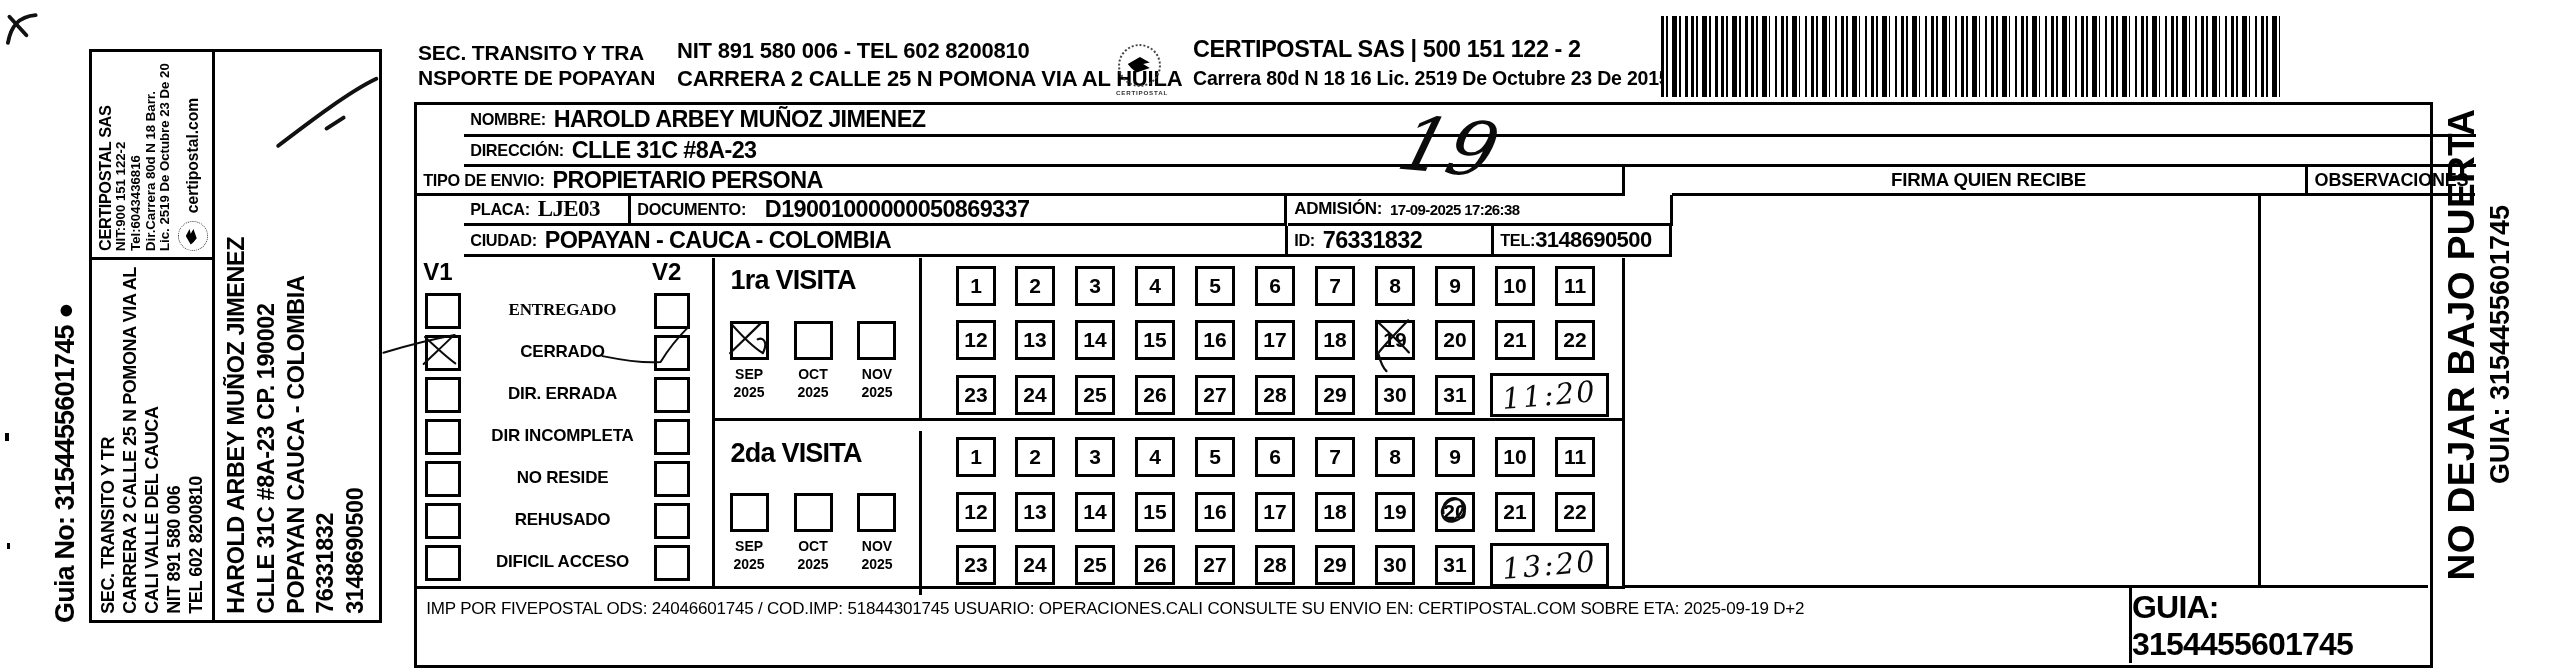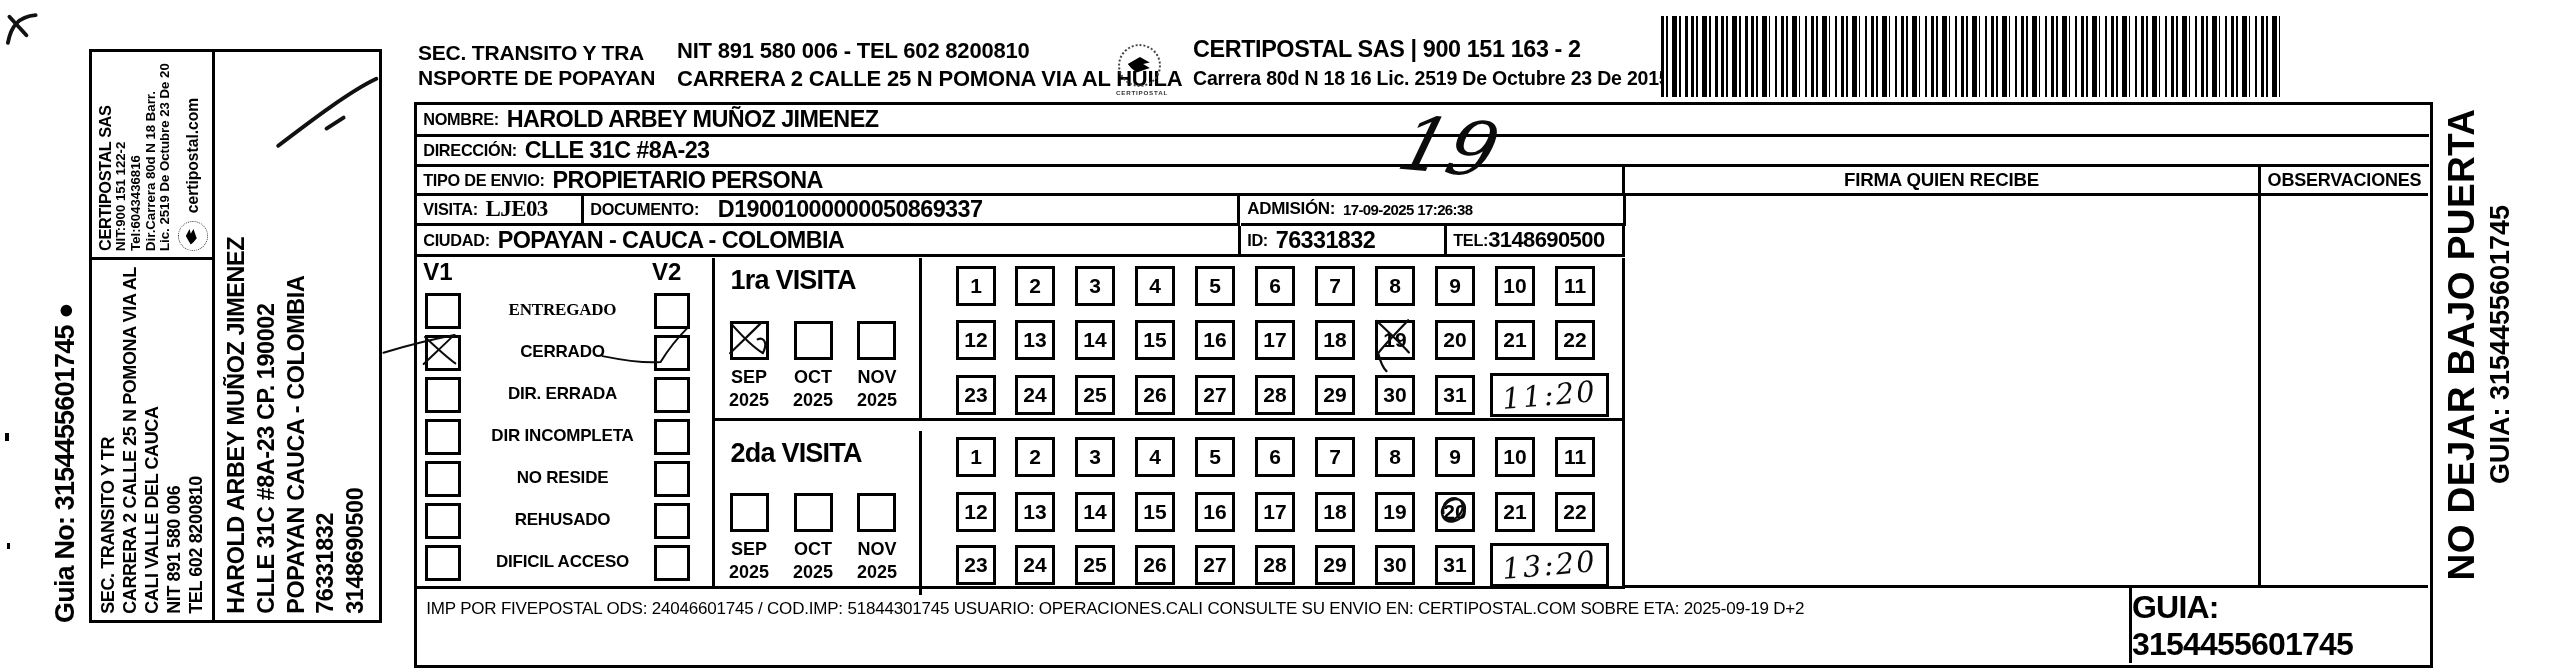--- a/index.html
+++ b/index.html
@@ -34,33 +34,33 @@
   .logo-cap{font-size:6.2px;font-weight:700;letter-spacing:0.8px;color:#333;margin-top:1.6px;}
   #hdr-carrier{left:1193px;top:36px;}
   #hdr-carrier .l1{font-size:23.4px;font-weight:600;letter-spacing:-0.4px;}
   #hdr-carrier .l2{font-size:19.5px;font-weight:600;margin-top:3.9px;letter-spacing:-0.2px;}
   #barcode{left:1661px;top:15.6px;width:623px;height:81px;
       background:repeating-linear-gradient(90deg,#000 0 3.1px,#fff 3.1px 5.4px,#000 5.4px 7px,#fff 7px 11px,
       #000 11px 15.6px,#fff 15.6px 18px,#000 18px 19.5px,#fff 19.5px 24px,#000 24px 26.5px,#fff 26.5px 30px);}
   
   #table{left:414px;top:102px;width:2019px;height:566px;border:3.9px solid #000;box-sizing:border-box;}
   .cell{position:absolute;box-sizing:border-box;display:flex;align-items:center;overflow:visible;}
-  .bb{border-bottom:3.1px solid #000;}
+  .bb{border-bottom:3.1px solid #000;margin-left:47px;}
   .br{border-right:3.1px solid #000;}
   .flab{font-size:16.3px;font-weight:700;letter-spacing:-0.3px;margin:0 7.8px 0 6.2px;white-space:nowrap;}
   .fval{font-size:23.4px;font-weight:700;letter-spacing:-0.6px;white-space:nowrap;}
   .hdr-cell{justify-content:center;font-size:18.7px;font-weight:700;letter-spacing:-0.2px;}
   
   .vhead{position:absolute;font-size:24px;font-weight:700;}
   .chk{position:absolute;width:36px;height:36px;border:3.9px solid #000;box-sizing:border-box;background:#fff;}
   .opt-label{position:absolute;width:195px;text-align:center;font-size:17px;font-weight:700;letter-spacing:-0.2px;}
   
   .vtitle{position:absolute;font-size:27px;font-weight:700;letter-spacing:-0.8px;white-space:nowrap;}
   .mbox{position:absolute;width:39px;height:39px;border:3.9px solid #000;box-sizing:border-box;}
-  .mlab{position:absolute;width:62px;text-align:center;font-size:18px;font-weight:700;line-height:1.25;}
+  .mlab{position:absolute;width:62px;text-align:center;font-size:14px;font-weight:700;line-height:1.25;}
   .day{position:absolute;width:40px;height:40px;border:3.9px solid #000;box-sizing:border-box;
       display:flex;align-items:center;justify-content:center;font-size:21px;font-weight:700;background:#fff;}
   .timebox{position:absolute;width:119px;height:44px;border:3.9px solid #000;box-sizing:border-box;
       display:flex;align-items:center;justify-content:center;background:#fff;}
   
   #footer-text{padding:7.8px 9.3px;font-size:17px;line-height:1.55;letter-spacing:-0.2px;white-space:nowrap;overflow:hidden;align-items:flex-start;flex-direction:column;display:flex;}
   #guia-box{justify-content:center;font-size:32px;font-weight:600;letter-spacing:-0.8px;}
   
   #side-note{left:2441px;top:623px;width:557px;text-align:center;}
   #side-note .w{font-size:37px;font-weight:700;letter-spacing:0.4px;white-space:nowrap;}
@@ -134,21 +134,21 @@
 </div>
 <div id="hdr-nit" class="abs">
   <div class="hdr-line">NIT 891 580 006 - TEL 602 8200810</div>
   <div class="hdr-line">CARRERA 2 CALLE 25 N POMONA VIA AL HUILA</div>
 </div>
 <div id="hdr-logo" class="abs">
   <div class="logo-circle"></div>
   <div class="logo-cap">CERTIPOSTAL</div>
 </div>
 <div id="hdr-carrier" class="abs">
-  <div class="l1 hdr-line">CERTIPOSTAL SAS | 900 151 163 - 2</div>
+  <div class="l1 hdr-line">CERTIPOSTAL SAS | 500 151 122 - 2</div>
   <div class="l2 hdr-line">Carrera 80d N 18 16  Lic. 2519 De Octubre 23 De 2015</div>
 </div>
 <div id="barcode" class="abs"></div>
 
 <div id="table" class="abs">
 
   <div class="cell bb" style="left:0;top:0;width:2012px;height:32px;">
     <span class="flab">NOMBRE:</span>
     <span class="fval">HAROLD ARBEY MUÑOZ JIMENEZ</span>
   </div>
@@ -163,21 +163,21 @@
   </div>
   <div class="cell br" style="left:0;top:62px;width:1208px;height:29px;border-bottom:3.1px solid #000;">
     <span class="flab">TIPO DE ENVIO:</span>
     <span class="fval">PROPIETARIO PERSONA</span>
   </div>
   <div class="cell bb hdr-cell" style="left:1844px;top:62px;width:167px;height:29px;font-size:18px;">
     <span>OBSERVACIONES</span>
   </div>
 
   <div class="cell br bb" style="left:0;top:90px;width:167px;height:31px;">
-    <span class="flab">VISITA:</span>
+    <span class="flab">PLACA:</span>
     <span class="fval" style="font-size:23px;font-family:Liberation Serif, serif;">LJE03</span>
   </div>
   <div class="cell br bb" style="left:167px;top:90px;width:656px;height:31px;">
     <span class="flab">DOCUMENTO:</span>
     <span class="fval" style="margin-left:11px;">D19001000000050869337</span>
   </div>
   <div class="cell br bb" style="left:824px;top:90px;width:385px;height:31px;">
     <span class="flab" style="font-size:17px;text-align:right;">ADMISIÓN:</span>
     <span class="fval" style="font-size:15px;">17-09-2025 17:26:38</span>
   </div>

